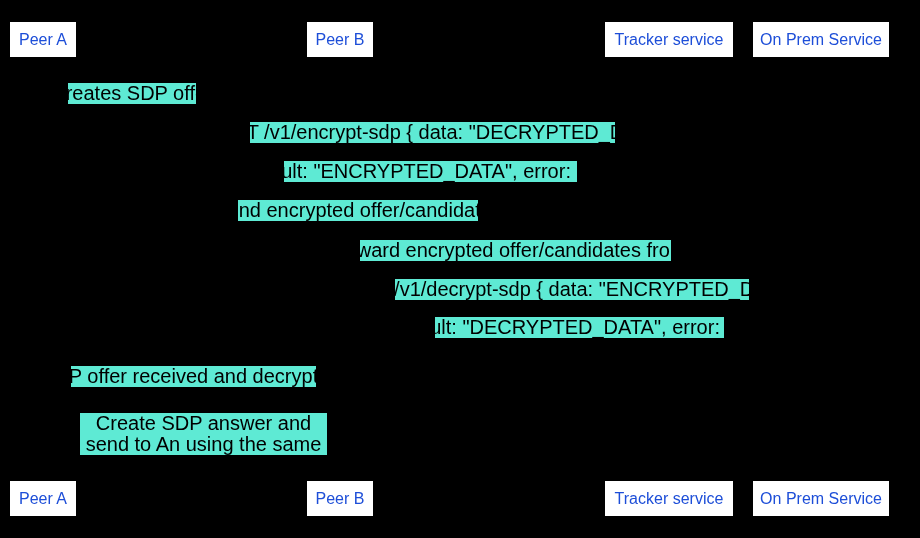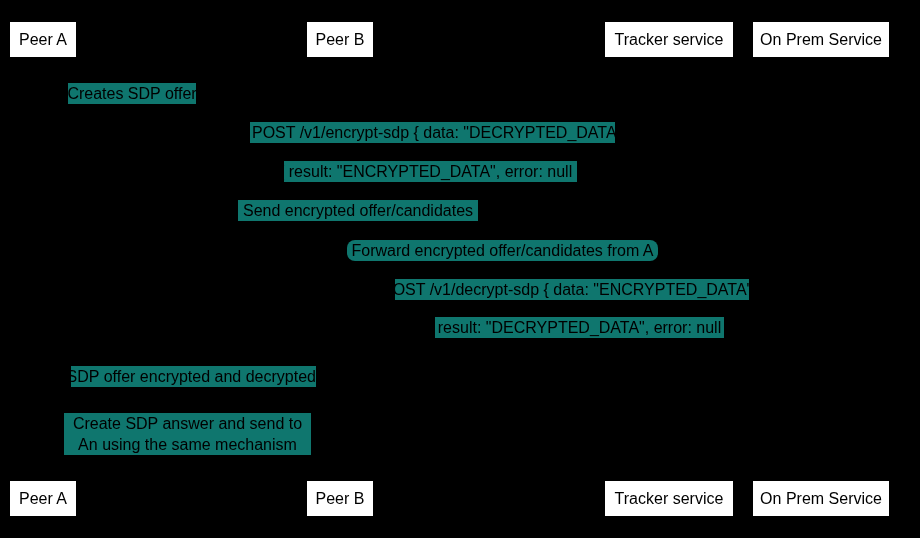--- a/index.html
+++ b/index.html
@@ -37,32 +37,32 @@
   
   .participant {
     position: absolute;
     height: 35px;
     background: #ffffff;
     border: 1px solid #ffffff;
     box-sizing: border-box;
     display: flex;
     align-items: center;
     justify-content: center;
-    color: #000000;
+    color: #1d4ed8;
     font-size: 16px;
     line-height: 1;
     white-space: nowrap;
   }
 
   
   .msg {
     position: absolute;
-    background: #0f766e;
+    background: #5eead4;
     color: #000000;
-    font-size: 16px;
+    font-size: 20px;
     line-height: 21px;
     height: 21px;
     padding: 0 1px;
     box-sizing: border-box;
     white-space: nowrap;
     display: flex;
     align-items: center;
     justify-content: center;
     letter-spacing: 0px;
   }
@@ -99,29 +99,29 @@
   </div>
 
   <div class="msg" style="left:68px; top:83px; width:128px;">Creates SDP offer</div>
 
   <div class="msg" style="left:250px; top:122px; width:365px;padding-left:20px;">POST /v1/encrypt-sdp { data: "DECRYPTED_DATA" }</div>
 
   <div class="msg" style="left:284px; top:161px; width:293px;">{ result: "ENCRYPTED_DATA", error: null }</div>
 
   <div class="msg" style="left:238px; top:200px; width:240px;">Send encrypted offer/candidates</div>
 
-  <div class="msg" style="left:347px; top:240px; width:311px;border-radius:8px;">Forward encrypted offer/candidates from A</div>
+  <div class="msg" style="left:360px; top:240px; width:311px;">Forward encrypted offer/candidates from A</div>
 
   <div class="msg" style="left:395px; top:279px; width:354px;">POST /v1/decrypt-sdp { data: "ENCRYPTED_DATA" }</div>
 
   <div class="msg" style="left:435px; top:317px; width:289px;">{ result: "DECRYPTED_DATA", error: null }</div>
 
-  <div class="msg" style="left:71px; top:366px; width:245px;">SDP offer encrypted and decrypted!</div>
+  <div class="msg" style="left:71px; top:366px; width:245px;">SDP offer received and decrypted!</div>
 
-  <div class="msg two-line" style="left:64px; top:413px; width:247px;">Create SDP answer and send to An using the same mechanism</div>
+  <div class="msg two-line" style="left:80px; top:413px; width:247px;">Create SDP answer and send to An using the same mechanism</div>
 
   <div class="participant" style="left:10px; top:481px; width:66px;">
     <span>Peer A</span>
   </div>
   <div class="participant" style="left:307px; top:481px; width:66px;">
     <span>Peer B</span>
   </div>
   <div class="participant" style="left:605px; top:481px; width:128px;">
     <span>Tracker service</span>
   </div>

